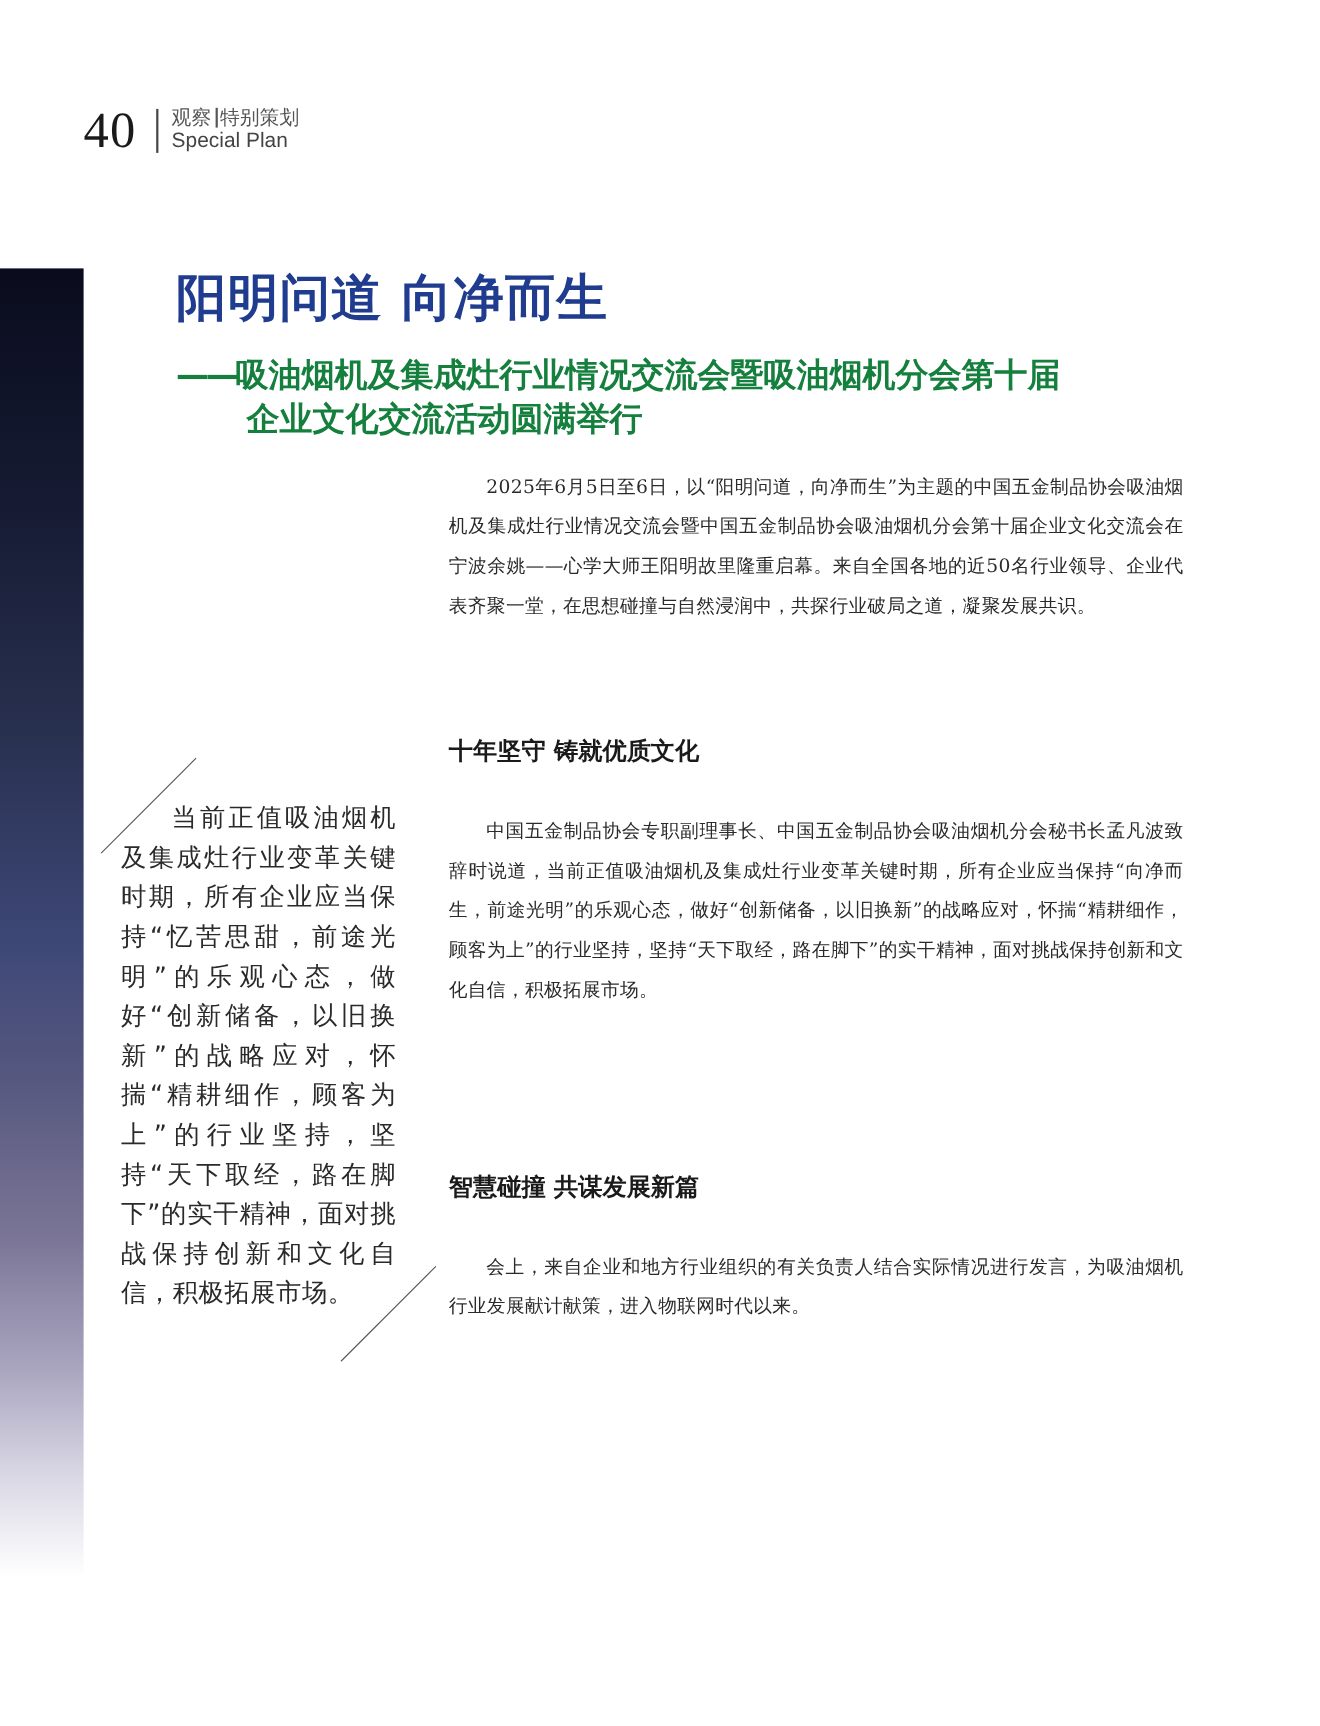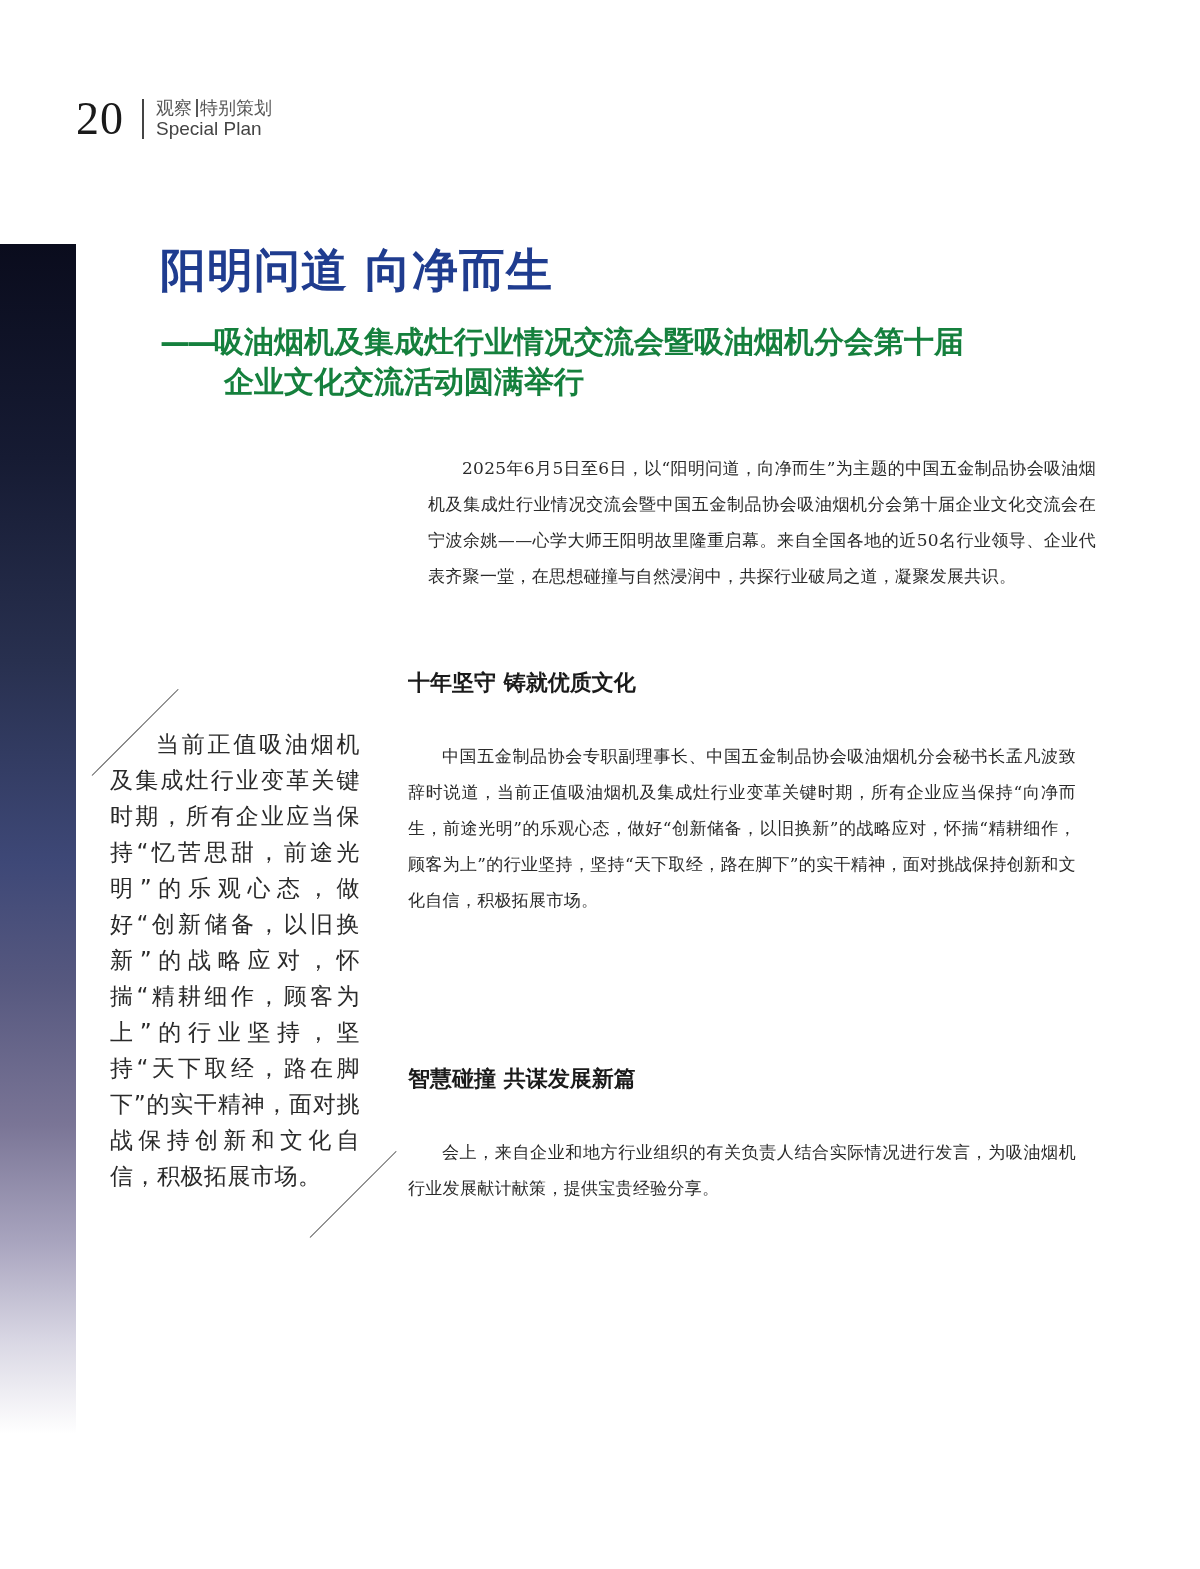--- a/index.html
+++ b/index.html
@@ -25,49 +25,49 @@
     .para { font-family: "DejaVu Serif", "Liberation Serif", serif; font-size: 17px; line-height: 36px; color: #2a2a2a; margin: 0; text-indent: 2em; text-align: justify; letter-spacing: 0.3px; }
     .section-head { font-family: "DejaVu Sans", sans-serif; font-weight: bold; font-size: 22px; color: #1a1a1a; margin: 0; }
 
     .pullquote { position: absolute; left: 110px; top: 726px; width: 250px; font-family: "DejaVu Sans", sans-serif; font-size: 23px; line-height: 36px; color: #2a2a2a; margin: 0; text-indent: 2em; text-align: justify; letter-spacing: 0.5px; }
     .diag { position: absolute; height: 1px; background: #555; transform-origin: left center; }
   </style>
 </head>
 <body>
 
 <div class="header">
-  <span class="page-num">20</span>
+  <span class="page-num">40</span>
   <span class="header-sep"></span>
   <div class="header-labels">
     <span class="header-cn"><span>观察</span><span class="bar"></span><span>特别策划</span></span>
     <span class="header-en">Special Plan</span>
   </div>
 </div>
 
 <div class="side-bar"></div>
 
 <h1 class="title">阳明问道  向净而生</h1>
 <h2 class="subtitle">
   <span class="dash">——</span><span>吸油烟机及集成灶行业情况交流会暨吸油烟机分会第十届</span>
   <span class="line2">企业文化交流活动圆满举行</span>
 </h2>
 
-<div class="col" style="top:450px;margin-left:20px;">
+<div class="col" style="top:425px;">
   <p class="para">2025年6月5日至6日，以“阳明问道，向净而生”为主题的中国五金制品协会吸油烟机及集成灶行业情况交流会暨中国五金制品协会吸油烟机分会第十届企业文化交流会在宁波余姚——心学大师王阳明故里隆重启幕。来自全国各地的近50名行业领导、企业代表齐聚一堂，在思想碰撞与自然浸润中，共探行业破局之道，凝聚发展共识。</p>
 </div>
 
 <div class="col" style="top:668px;">
   <h3 class="section-head">十年坚守  铸就优质文化</h3>
 </div>
 <div class="col" style="top:738px;">
   <p class="para">中国五金制品协会专职副理事长、中国五金制品协会吸油烟机分会秘书长孟凡波致辞时说道，当前正值吸油烟机及集成灶行业变革关键时期，所有企业应当保持“向净而生，前途光明”的乐观心态，做好“创新储备，以旧换新”的战略应对，怀揣“精耕细作，顾客为上”的行业坚持，坚持“天下取经，路在脚下”的实干精神，面对挑战保持创新和文化自信，积极拓展市场。</p>
 </div>
 
 <div class="col" style="top:1064px;">
   <h3 class="section-head">智慧碰撞  共谋发展新篇</h3>
 </div>
 <div class="col" style="top:1134px;">
-  <p class="para">会上，来自企业和地方行业组织的有关负责人结合实际情况进行发言，为吸油烟机行业发展献计献策，提供宝贵经验分享。</p>
+  <p class="para">会上，来自企业和地方行业组织的有关负责人结合实际情况进行发言，为吸油烟机行业发展献计献策，进入物联网时代以来。</p>
 </div>
 
 <div class="diag" style="left:92px; top:775px; width:122px; transform: rotate(-45deg);"></div>
 <p class="pullquote">当前正值吸油烟机及集成灶行业变革关键时期，所有企业应当保持“忆苦思甜，前途光明”的乐观心态，做好“创新储备，以旧换新”的战略应对，怀揣“精耕细作，顾客为上”的行业坚持，坚持“天下取经，路在脚下”的实干精神，面对挑战保持创新和文化自信，积极拓展市场。</p>
 <div class="diag" style="left:310px; top:1237px; width:122px; transform: rotate(-45deg);"></div>
 
 </body></html>

